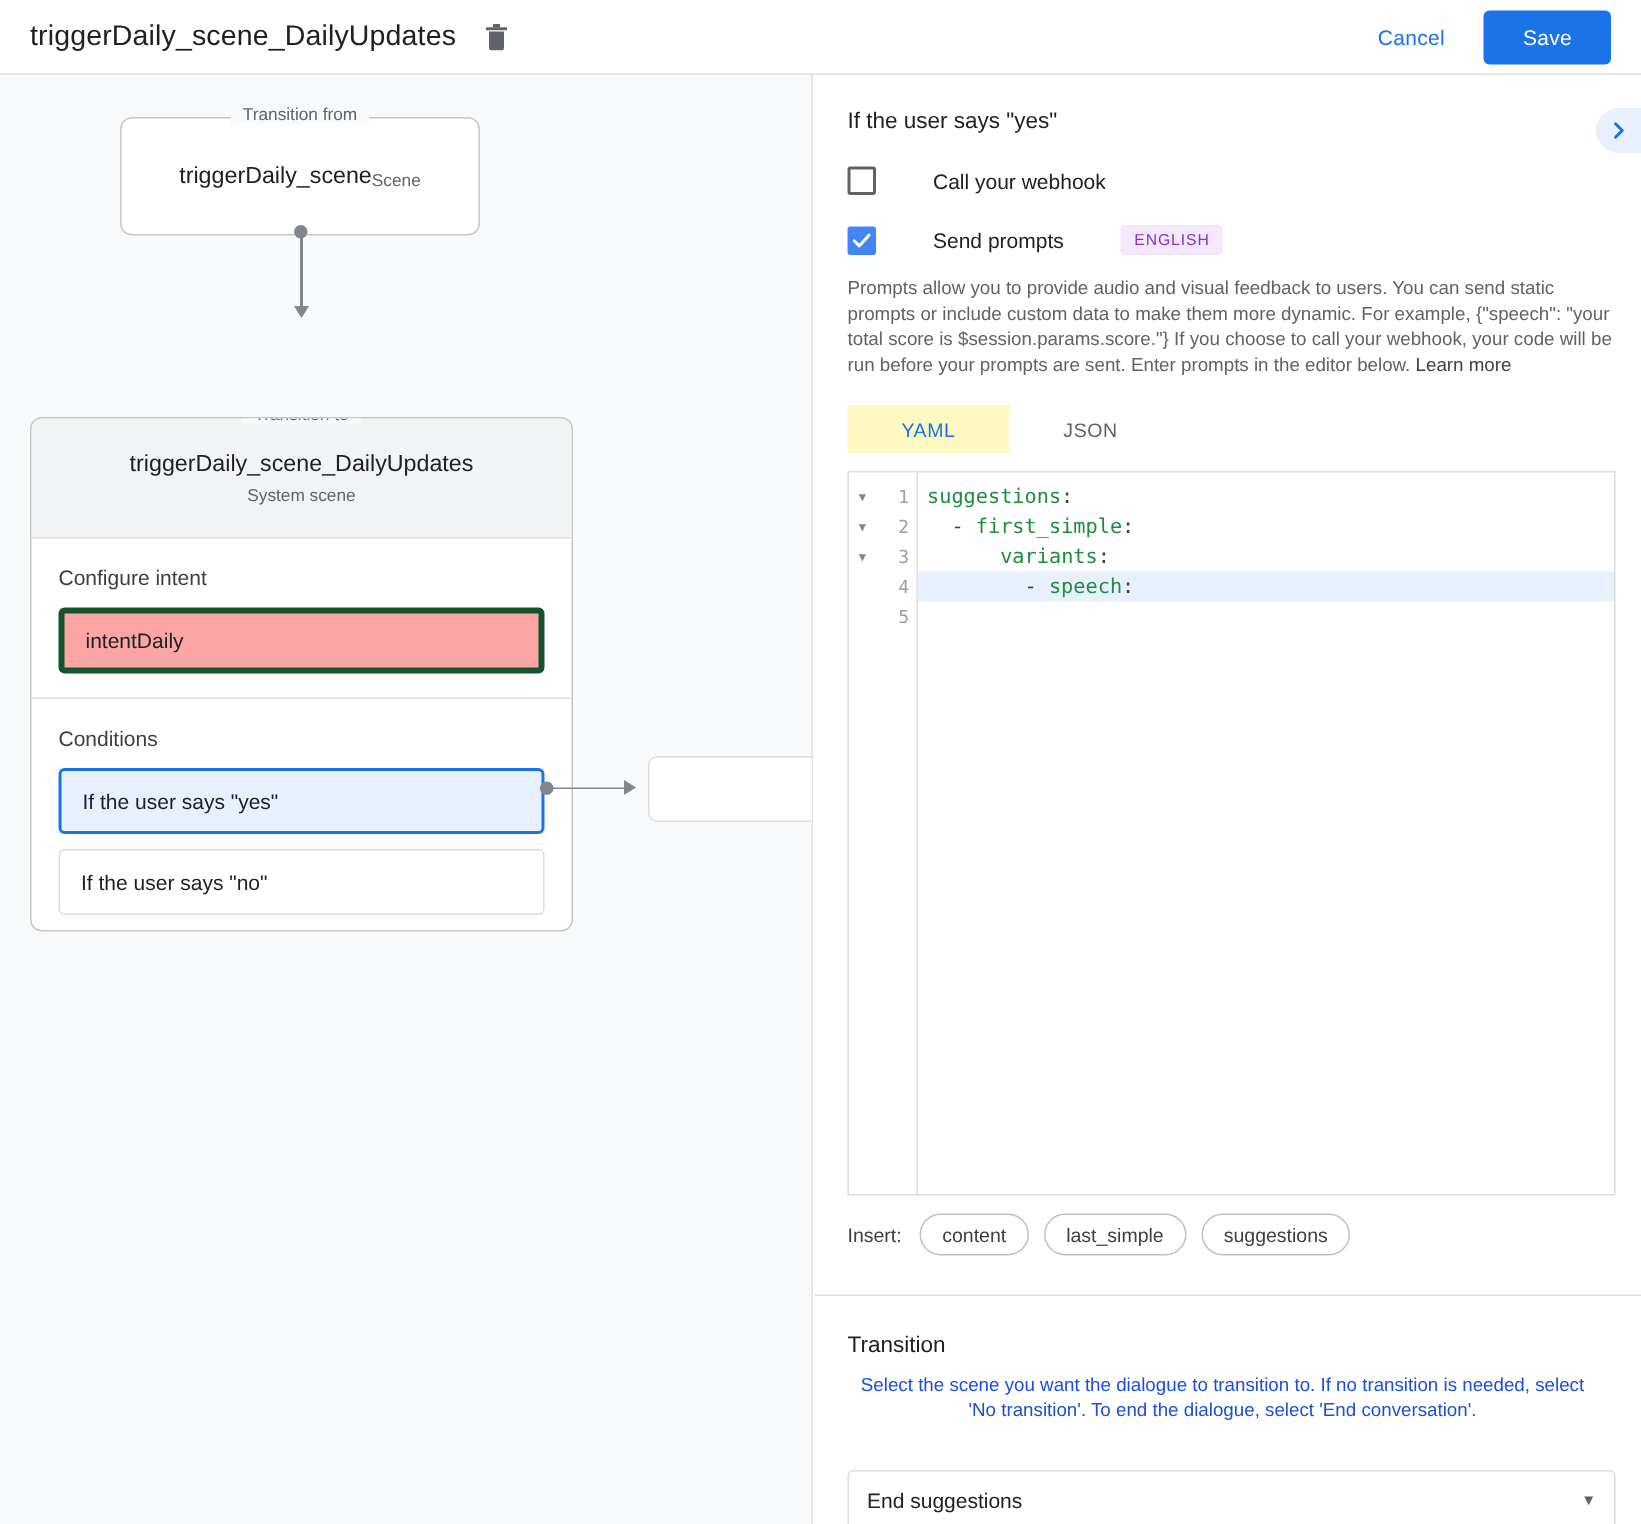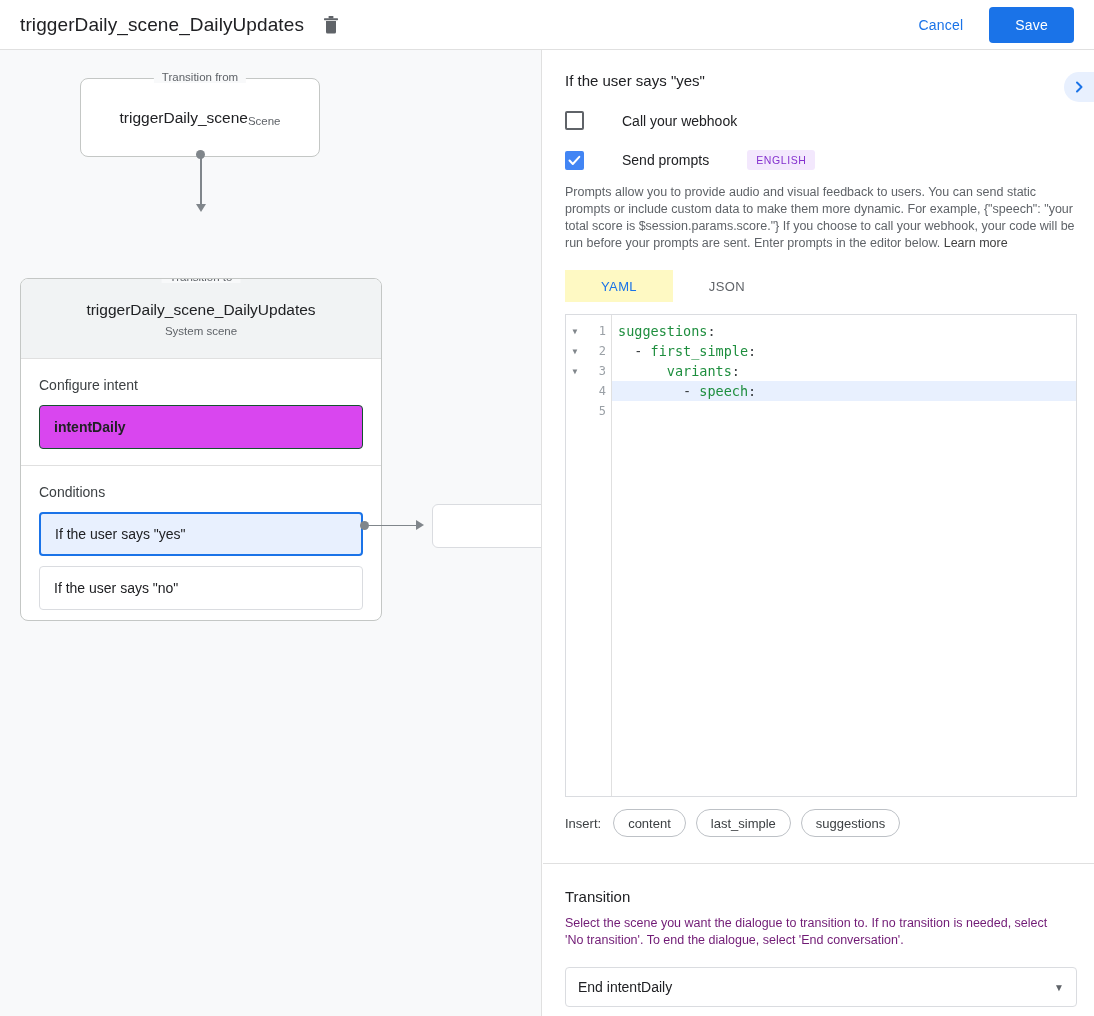--- a/index.html
+++ b/index.html
@@ -128,28 +128,27 @@
     height: 80px;
     display: flex; flex-direction: column;
     align-items: center; justify-content: center;
     border-bottom: 1px solid #e0e0e0;
   }
   .section { padding: 18px 18px 16px 18px; }
   .section + .section { border-top: 1px solid #e0e0e0; }
   .section-label { font-size: 14px; color: #3c4043; margin-bottom: 12px; }
   .text-field {
     height: 44px;
-    border: 1px solid #14532d;
+    border: 4px solid #14532d;
     border-radius: 4px;
-    background: #d946ef;
+    background: #fca5a5;
     display: flex; align-items: center;
     padding: 0 14px;
     font-size: 14px;
     color: #202124;
-    font-weight: bold;
   }
   .cond-item {
     height: 44px;
     border: 1px solid #dadce0;
     border-radius: 4px;
     background: #fff;
     display: flex; align-items: center;
     padding: 0 14px;
     font-size: 14px;
     color: #202124;
@@ -320,22 +319,22 @@
 
   .divider {
     margin: 26px 0 0 0;
     border-top: 1px solid #e0e0e0;
     width: 551px;
     margin-left: -22px;
   }
 
   .trans-title { font-size: 15px; color: #202124; margin: 24px 0 10px 0; }
   .trans-desc {
-    font-size: 12.5px; line-height: 17px; color: #701a75;
-    width: 500px; margin-bottom: 18px;
+    font-size: 12.5px; line-height: 17px; color: #1d4ed8;
+    width: 500px; margin-bottom: 31px; text-align: center;
   }
   .select {
     width: 512px; height: 40px;
     border: 1px solid #dadce0;
     border-radius: 4px;
     background: #fff;
     display: flex; align-items: center;
     padding: 0 12px;
     font-size: 14px; color: #202124;
     cursor: pointer;
@@ -471,17 +470,17 @@
       <div class="chip">content</div>
       <div class="chip">last_simple</div>
       <div class="chip">suggestions</div>
     </div>
 
     <div class="divider"></div>
 
     <div class="trans-title">Transition</div>
     <div class="trans-desc">Select the scene you want the dialogue to transition to. If no transition is needed, select 'No transition'. To end the dialogue, select 'End conversation'.</div>
     <div class="select">
-      <span>End intentDaily</span>
+      <span>End suggestions</span>
       <span class="caret">▼</span>
     </div>
   </div>
 </div>
 
 </body></html>

